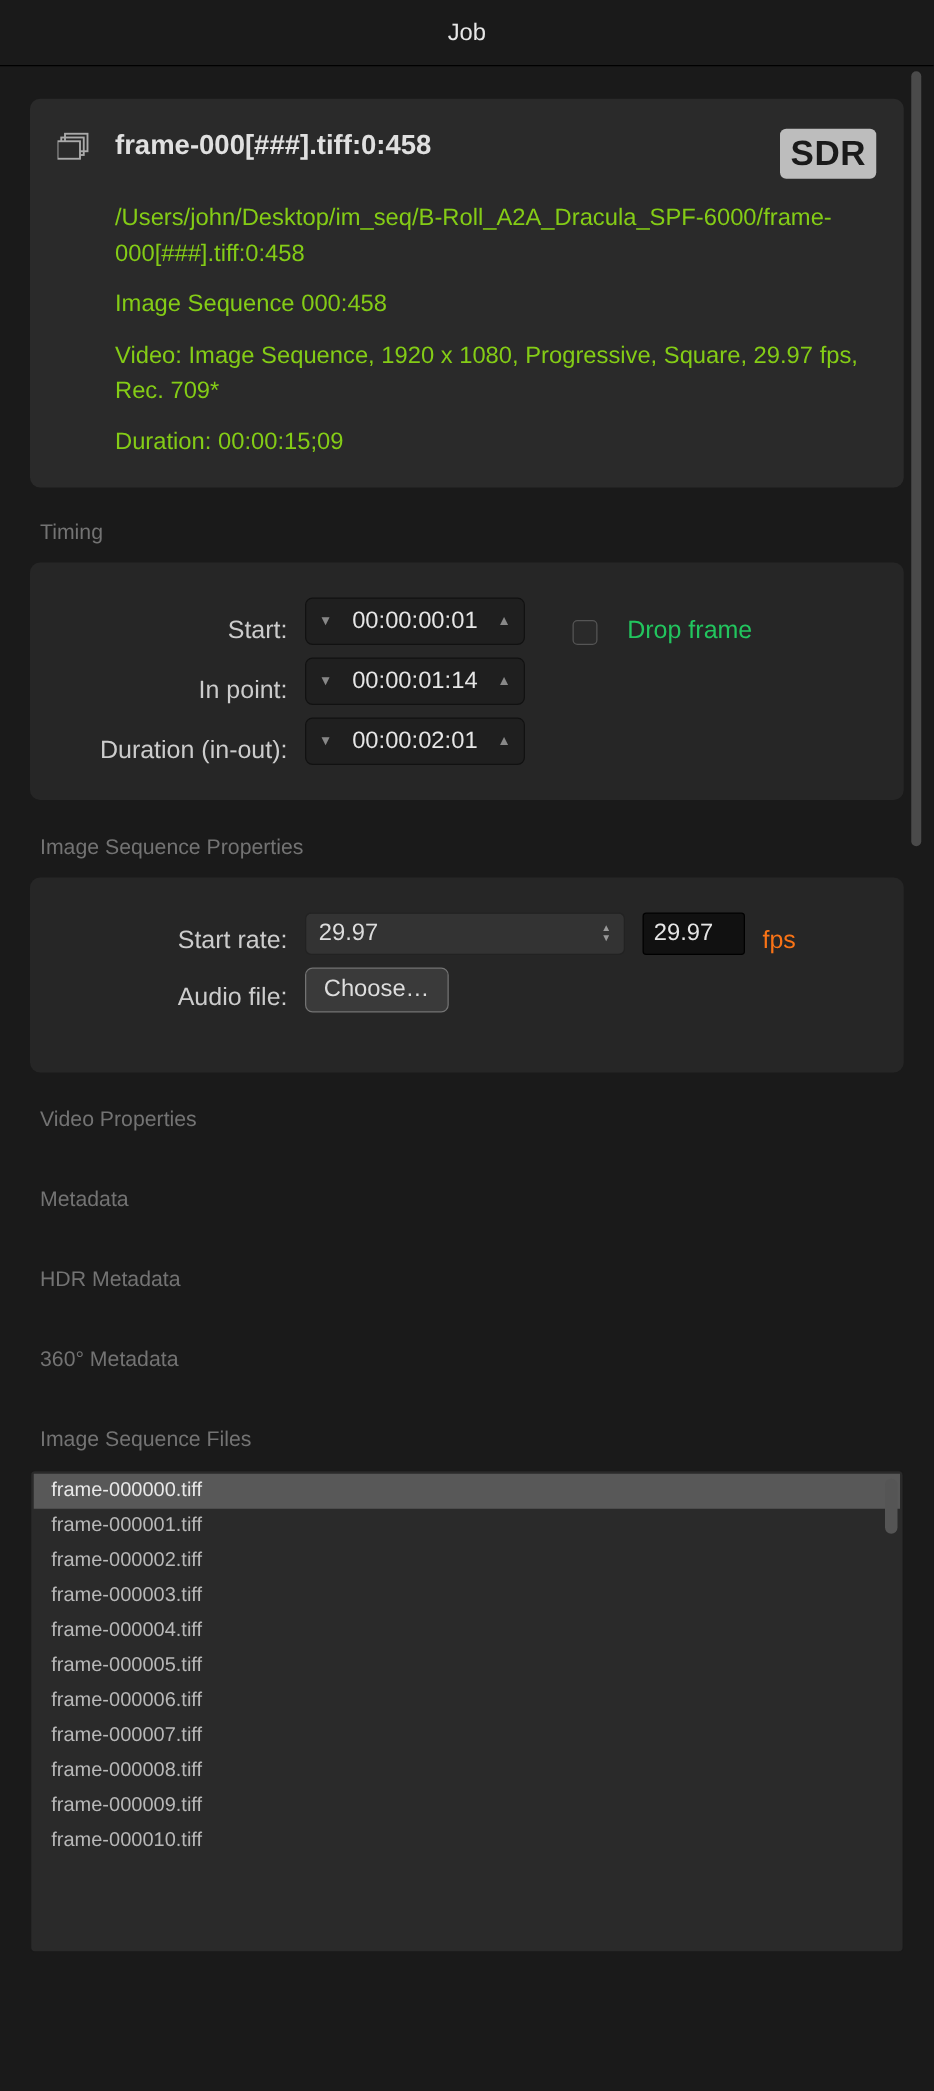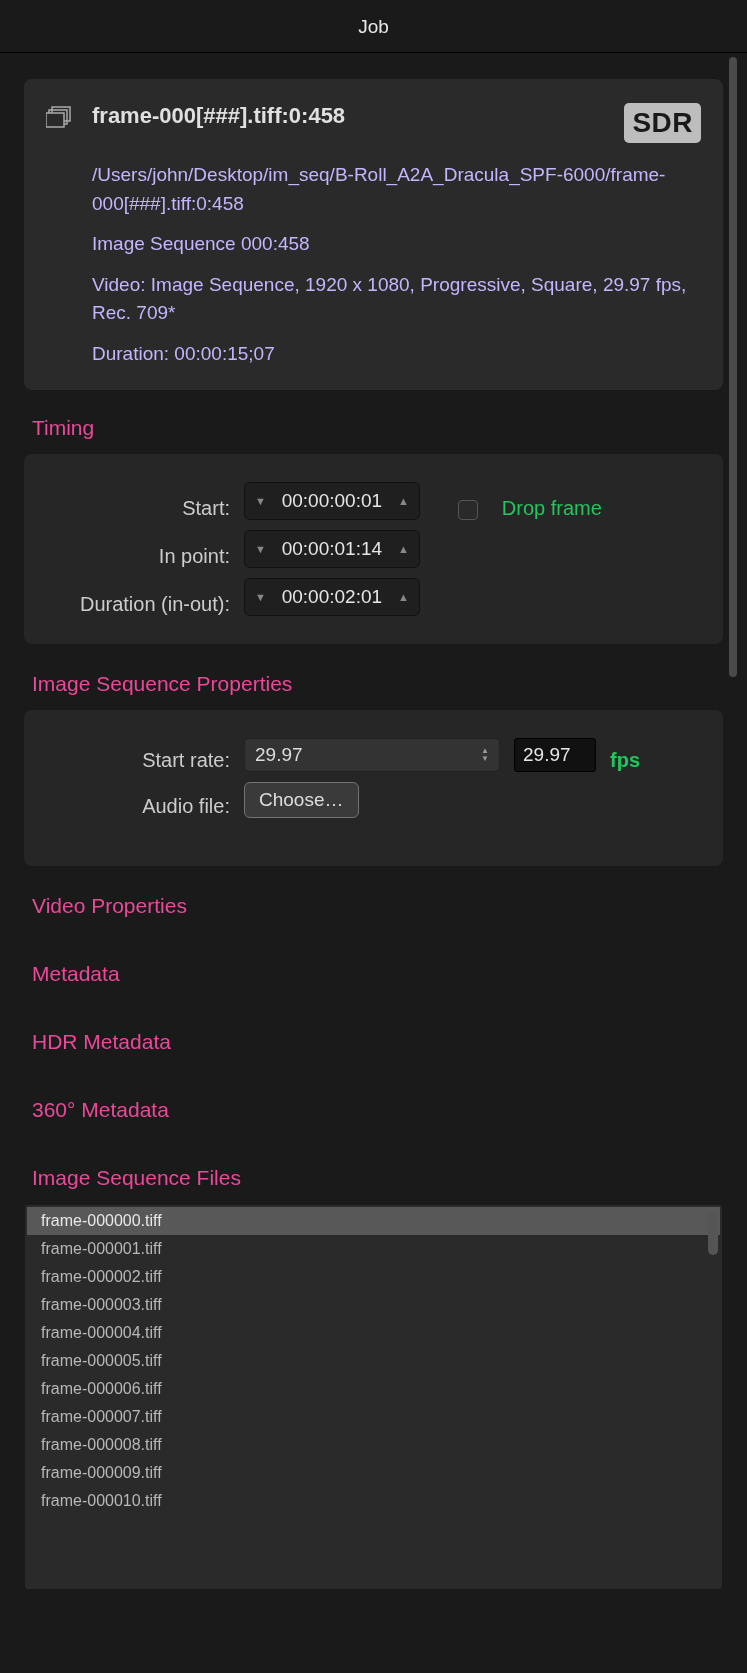--- a/index.html
+++ b/index.html
@@ -64,28 +64,28 @@
 .sdr-badge {
   background: #bdbdbd;
   color: #1a1a1a;
   font-weight: 700;
   font-size: 28px;
   padding: 4px 8px;
   border-radius: 5px;
   letter-spacing: 0.5px;
 }
 .info-line {
-  color: #c4b5fd;
+  color: #84cc16;
   font-size: 19px;
   line-height: 1.5;
   margin-bottom: 12px;
 }
 .section-header {
-  color: #ec4899;
-  font-size: 21px;
+  color: #737373;
+  font-size: 17px;
   margin: 0 0 14px 8px;
 }
 .section-header.clickable { cursor: default; }
 .panel {
   background: #262626;
   border-radius: 8px;
   padding: 18px 22px;
   margin-bottom: 28px;
 }
 .form-row {
@@ -150,21 +150,21 @@
 }
 .text-input {
   background: #111;
   border: 1px solid #000;
   color: #e6e6e6;
   font-size: 19px;
   width: 82px; height: 34px;
   padding: 0 8px;
   border-radius: 3px;
 }
-.unit { color: #22c55e; font-size: 20px; font-weight: bold; }
+.unit { color: #f97316; font-size: 20px; }
 .btn {
   background: #3a3a3a;
   border: 1px solid #737373;
   border-radius: 6px;
   color: #ddd;
   font-size: 19px;
   padding: 6px 14px;
   cursor: pointer;
 }
 .file-list-box {
@@ -212,21 +212,21 @@
       </svg>
     </span>
     <div class="info-body">
       <div class="info-title-row">
         <span class="info-title">frame-000[###].tiff:0:458</span>
         <span class="sdr-badge">SDR</span>
       </div>
       <div class="info-line">/Users/john/Desktop/im_seq/B-Roll_A2A_Dracula_SPF-6000/frame-000[###].tiff:0:458</div>
       <div class="info-line">Image Sequence 000:458</div>
       <div class="info-line">Video: Image Sequence, 1920 x 1080, Progressive, Square, 29.97 fps, Rec. 709*</div>
-      <div class="info-line" style="margin-bottom:0">Duration: 00:00:15;07</div>
+      <div class="info-line" style="margin-bottom:0">Duration: 00:00:15;09</div>
     </div>
   </div>
 
   <div class="section-header">Timing</div>
   <div class="panel">
     <div class="form-row">
       <span class="form-label">Start:</span>
       <div class="stepper">
         <span class="arrow">▼</span>
         <span class="value">00:00:00:01</span>

